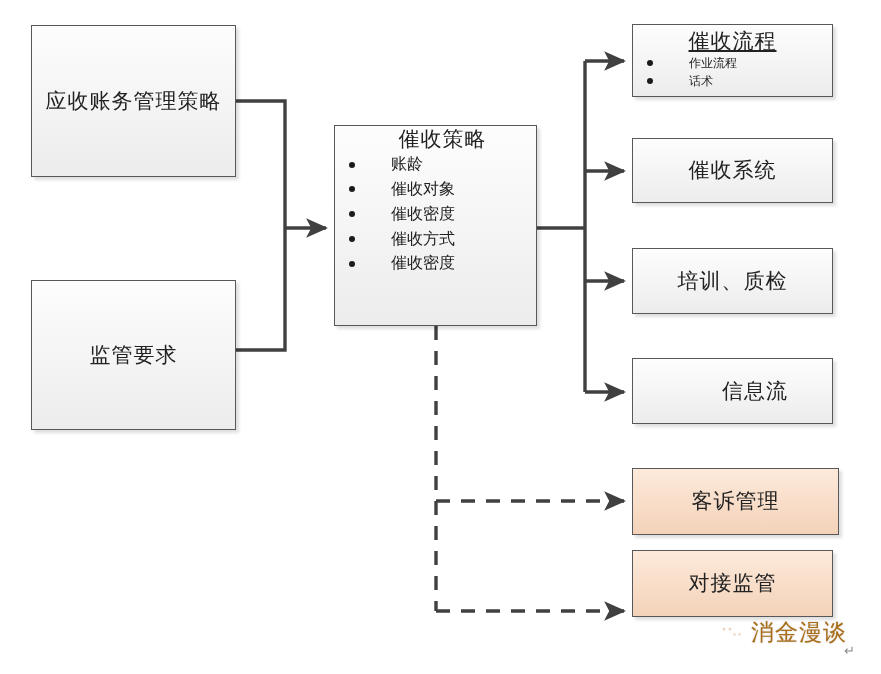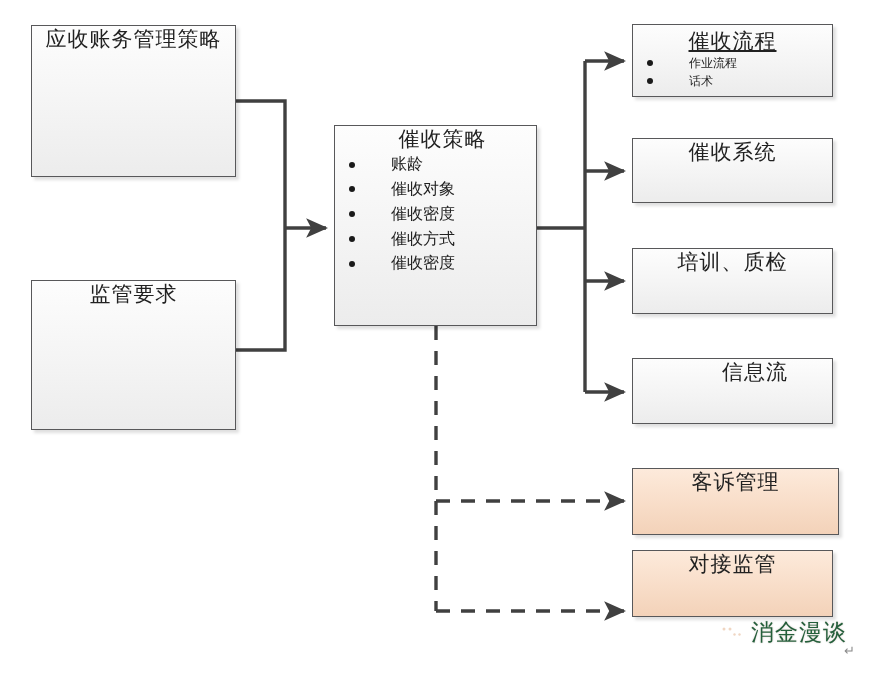--- a/index.html
+++ b/index.html
@@ -24,20 +24,21 @@
   }
   .node {
     position: absolute;
     box-sizing: border-box;
     border: 1px solid #58585a;
     box-shadow: 3px 3px 3px rgba(0,0,0,0.13);
     background: linear-gradient(to bottom, #fdfdfd 0%, #f4f4f4 55%, #ececec 100%);
     display: flex;
     flex-direction: column;
     align-items: center;
+    justify-content: center;
     color: #222222;
   }
   .node.accent {
     background: linear-gradient(to bottom, #fdeadb 0%, #f8ddc8 55%, #f3d2b9 100%);
   }
   .node-title {
     font-size: 21px;
     line-height: 1.25;
     letter-spacing: 1px;
     white-space: nowrap;
@@ -84,21 +85,21 @@
   .node-flow .bullets li {
     padding-left: 56px;
     font-size: 12px;
     line-height: 1.5;
   }
   .watermark {
     position: absolute;
     display: flex;
     align-items: center;
     gap: 5px;
-    color: #14532d;
+    color: #a16207;
     font-size: 23px;
     letter-spacing: 1px;
     font-family: "Liberation Sans", sans-serif;
     text-shadow: 0 0 2px rgba(120,90,70,0.35);
     white-space: nowrap;
   }
   .wm-text { opacity: 0.93; }
   .pilcrow {
     position: absolute;
     color: #8a8a8a;

